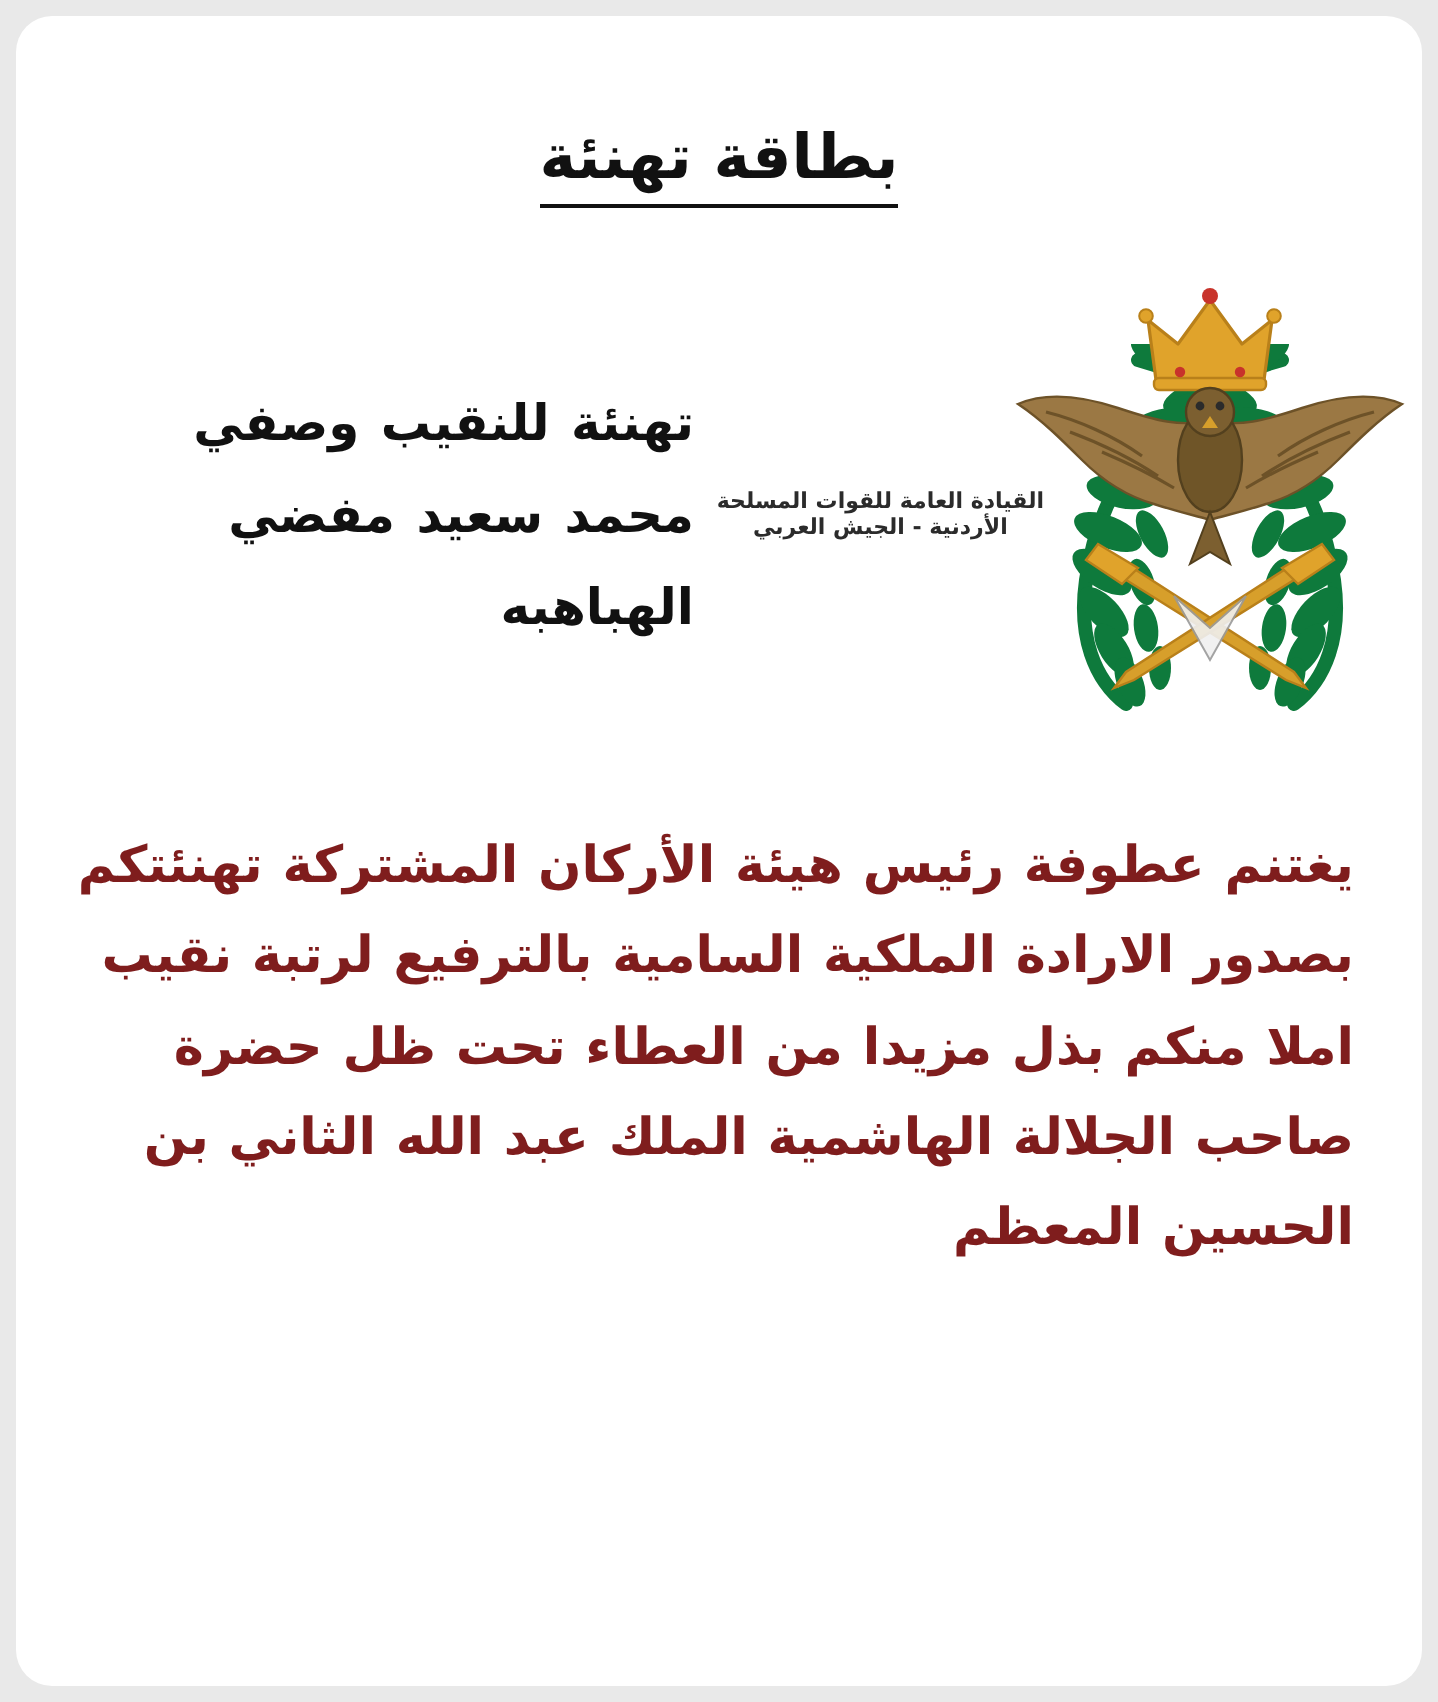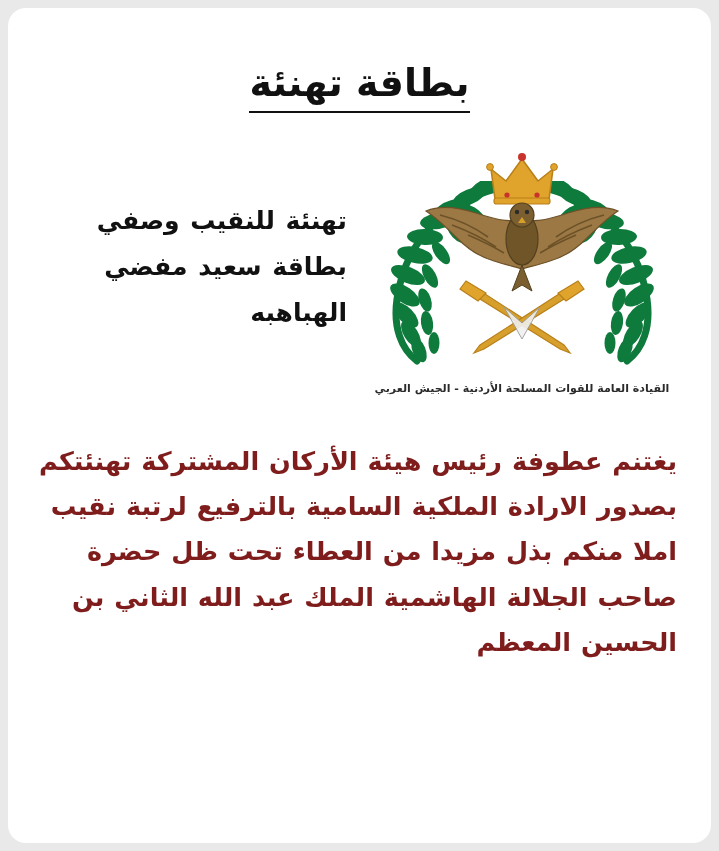--- a/index.html
+++ b/index.html
@@ -30,41 +30,41 @@
     border-radius: 18px;
     box-sizing: border-box;
     overflow: hidden;
   }
   .title-wrap {
     text-align: center;
     margin-top: 52px;
   }
   .title {
     display: inline-block;
-    font-size: 38px;
+    font-size: 31px;
     font-weight: bold;
     color: #111111;
     letter-spacing: 0px;
     border-bottom: 2px solid #111111;
     padding-bottom: 3px;
     line-height: 1.25;
   }
   .top-section {
     display: flex;
     flex-direction: row;
     align-items: flex-start;
     margin-top: 30px;
     padding: 0 24px 0 20px;
     box-sizing: border-box;
   }
   .emblem-col {
     width: 330px;
     flex: 0 0 330px;
     display: flex;
-    flex-direction: column;
+    flex-direction: row;
     align-items: center;
     padding-top: 8px;
   }
   .salutation-col {
     flex: 1 1 auto;
     padding-top: 55px;
     padding-left: 6px;
     padding-right: 10px;
     text-align: right;
   }
@@ -245,21 +245,21 @@
               <path d="M52 28 L70 44 L88 28 L70 60 Z" opacity="0.9"></path>
             </g>
           </svg>
 
         </div>
 
         <div class="emblem-caption-ar">القيادة العامة للقوات المسلحة الأردنية - الجيش العربي</div>
       </div>
 
       <div class="salutation-col">
-        <div class="salutation">تهنئة للنقيب وصفي بطاقة سعيد مفضي الهباهبه</div>
+        <div class="salutation">تهنئة للنقيب وصفي محمد سعيد مفضي الهباهبه</div>
       </div>
 
     </div>
 
     <div class="body-text">يغتنم عطوفة رئيس هيئة الأركان المشتركة تهنئتكم بصدور الارادة الملكية السامية بالترفيع لرتبة نقيب املا منكم بذل مزيدا من العطاء تحت ظل حضرة صاحب الجلالة الهاشمية الملك عبد الله الثاني بن الحسين المعظم</div>
 
   </div>
 </div>
 
 </body></html>

